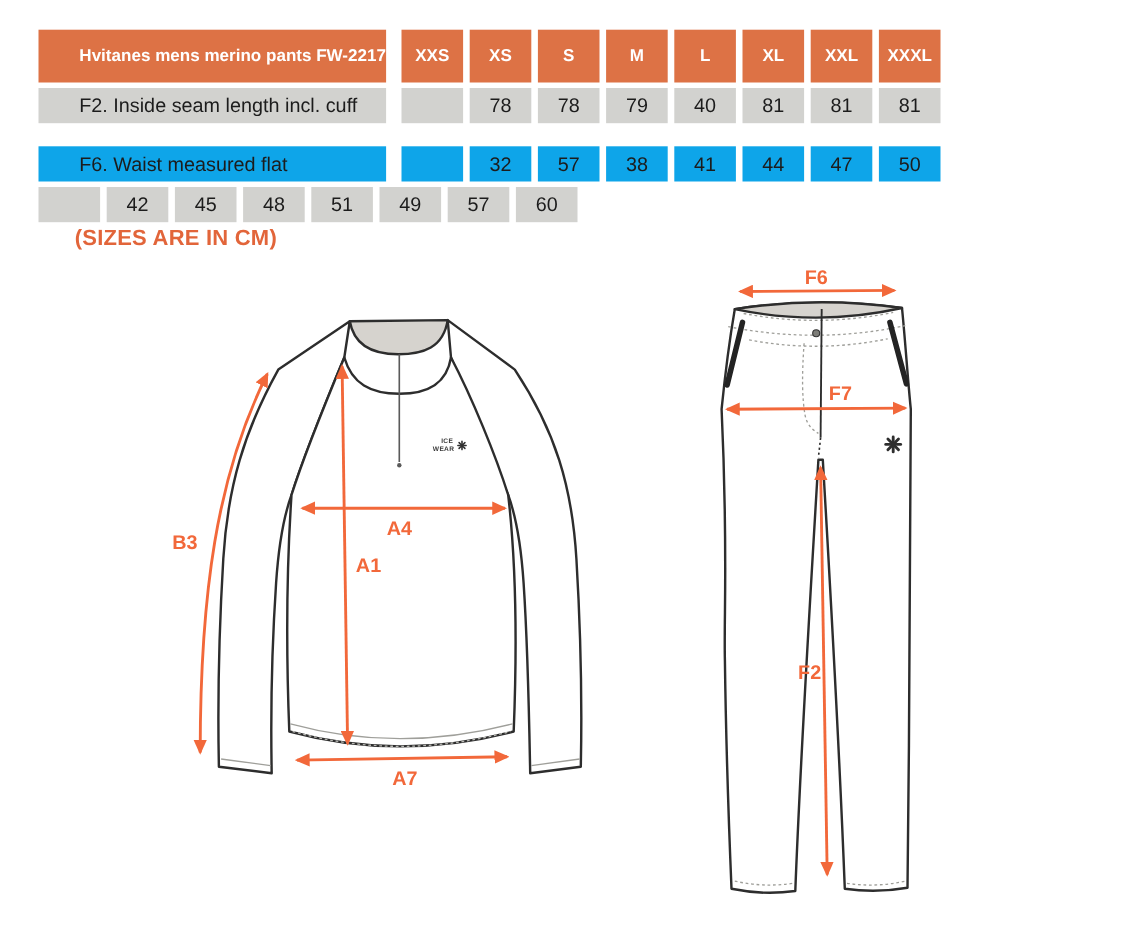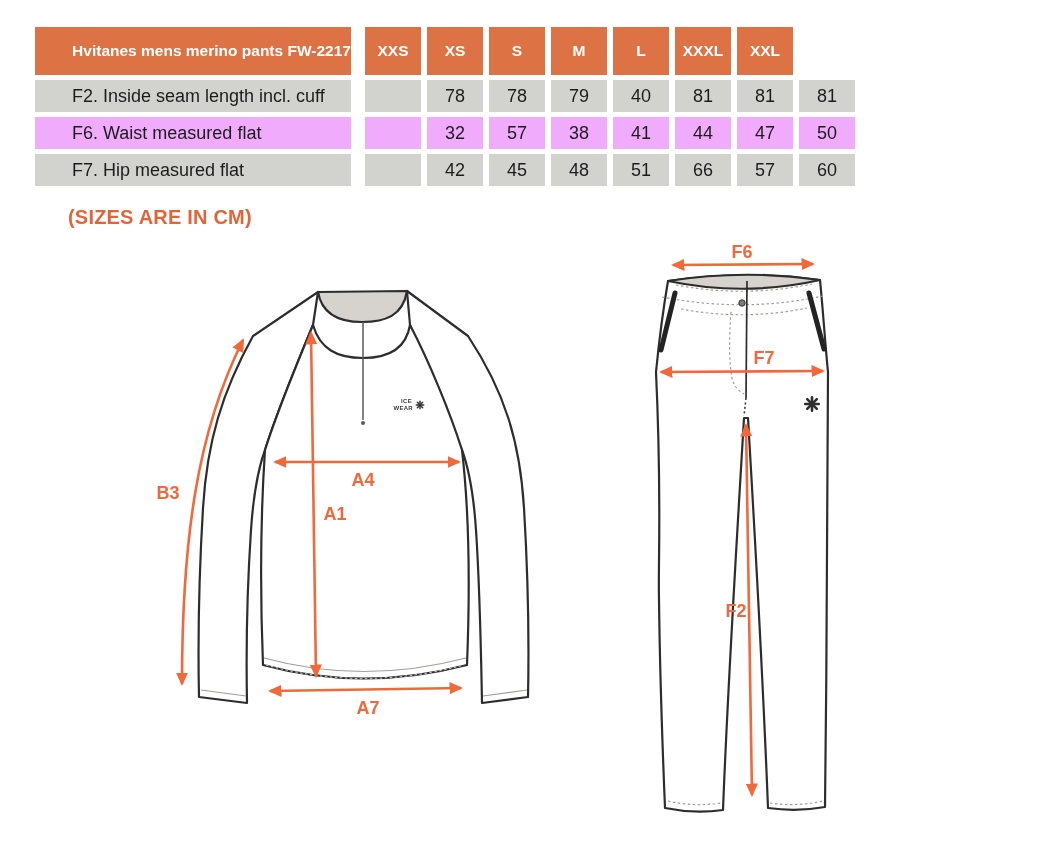--- a/index.html
+++ b/index.html
@@ -13,21 +13,21 @@
   .cell{
     display:flex;align-items:center;justify-content:center;
     font-size:18px;box-sizing:border-box;white-space:nowrap;
   }
   .cell.label{width:316px;margin-right:8px;justify-content:flex-start;padding-left:37px;}
   .cell.size{width:56px;}
   .trow.header .cell{background:#dd7245;color:#ffffff;font-weight:bold;height:48px;font-size:15.5px;}
   .trow.header .cell.label{justify-content:center;}
   .trow.data .cell{height:32px;color:#1c1c1c;}
   .trow.dark .cell{background:#d2d2cf;}
-  .trow.light .cell{background:#f0abfc;}
+  .trow.light .cell{background:#0ea5e9;margin-top:16px;}
   
   .sizes-note{
     position:absolute;left:68px;top:206px;
     color:#e2653a;font-size:20px;font-weight:600;letter-spacing:.2px;
   }
   
   .diag{position:absolute;}
   #shirt-svg{left:150px;top:250px;}
   #pants-svg{left:628px;top:240px;}
   svg text.measure{
@@ -45,22 +45,23 @@
 <div class="canvas">
 
   <div class="size-table">
       <div class="trow header">
         <div class="cell label">Hvitanes mens merino pants FW-2217</div>
         <div class="cell size">XXS</div>
         <div class="cell size">XS</div>
         <div class="cell size">S</div>
         <div class="cell size">M</div>
         <div class="cell size">L</div>
+        <div class="cell size">XL</div>
+        <div class="cell size">XXL</div>
         <div class="cell size">XXXL</div>
-        <div class="cell size">XXL</div>
       </div>
       <div class="trow data dark">
         <div class="cell label">F2. Inside seam length incl. cuff</div>
         <div class="cell size"></div>
         <div class="cell size">78</div>
         <div class="cell size">78</div>
         <div class="cell size">79</div>
         <div class="cell size">40</div>
         <div class="cell size">81</div>
         <div class="cell size">81</div>
@@ -71,27 +72,26 @@
         <div class="cell size"></div>
         <div class="cell size">32</div>
         <div class="cell size">57</div>
         <div class="cell size">38</div>
         <div class="cell size">41</div>
         <div class="cell size">44</div>
         <div class="cell size">47</div>
         <div class="cell size">50</div>
       </div>
       <div class="trow data dark">
-        <div class="cell label">F7. Hip measured flat</div>
         <div class="cell size"></div>
         <div class="cell size">42</div>
         <div class="cell size">45</div>
         <div class="cell size">48</div>
         <div class="cell size">51</div>
-        <div class="cell size">66</div>
+        <div class="cell size">49</div>
         <div class="cell size">57</div>
         <div class="cell size">60</div>
       </div>
     </div>
 
   <div class="sizes-note">(SIZES ARE IN CM)</div>
 
   <svg id="shirt-svg" class="diag" width="420" height="510" viewBox="150 250 420 510">
     <defs>
       <marker id="ah" viewBox="0 0 10 9" refX="8.5" refY="4.5" markerWidth="5.2" markerHeight="4.7" orient="auto">

